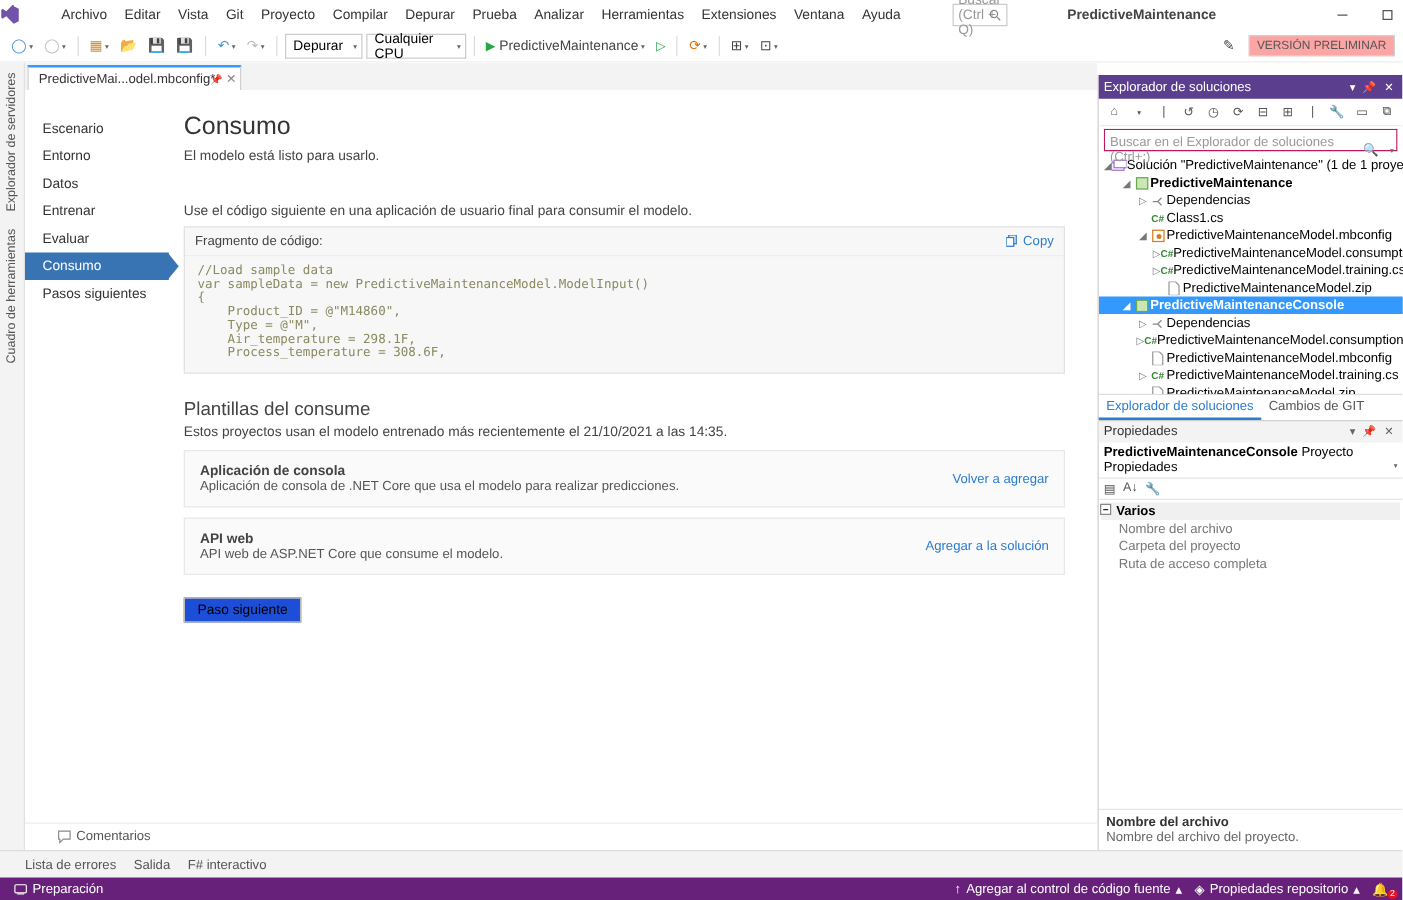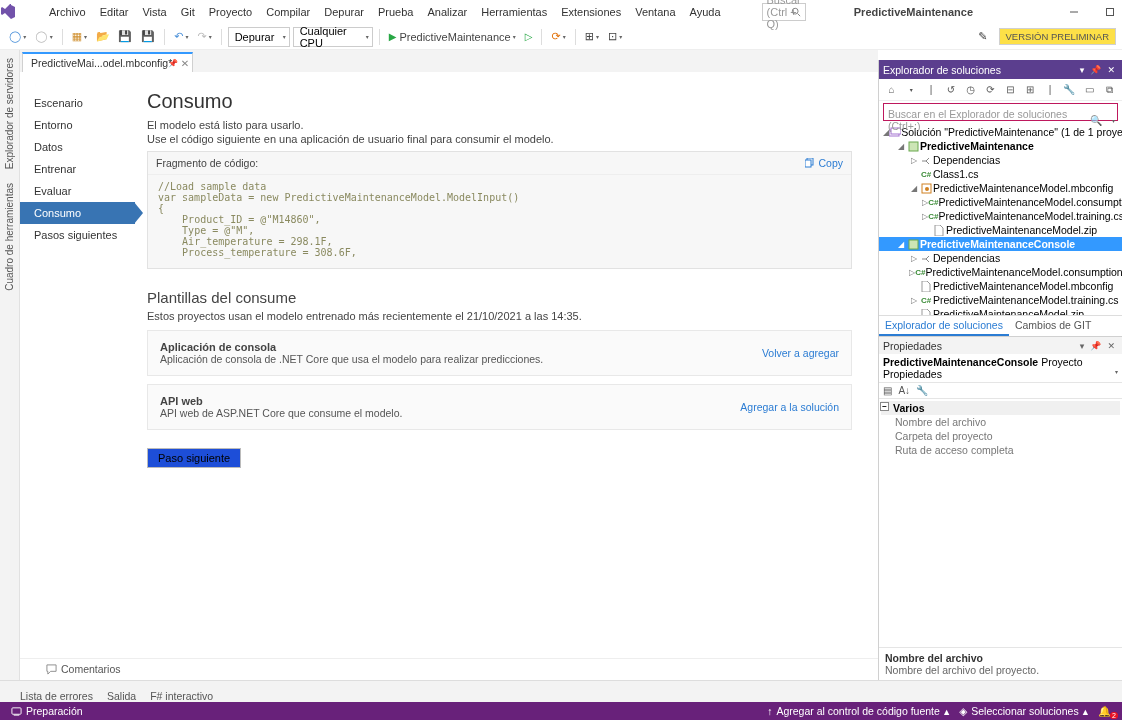--- a/index.html
+++ b/index.html
@@ -16,42 +16,42 @@
 .titlebar .winbtn { width: 30px; height: 24px; display: flex; align-items: center; justify-content: center; color: #555; }
 
 .toolbar { height: 26px; background: #fff; border-bottom: 1px solid #eee; display: flex; align-items: center; font-size: 11px; padding: 0 6px; gap: 3px; }
 .tb-btn { height: 20px; padding: 0 3px; display: flex; align-items: center; color: #444; }
 .tb-btn .caret { font-size: 6px; margin-left: 2px; color: #666; }
 .tb-sep { width: 1px; height: 16px; background: #ddd; margin: 0 3px; }
 .tb-combo { height: 20px; border: 1px solid #ccc; padding: 0 14px 0 6px; display: flex; align-items: center; font-size: 11px; position: relative; }
 .tb-combo .caret { position: absolute; right: 3px; font-size: 6px; color: #666; }
 .toolbar .tb-play { color: #28a745; font-size: 10px; }
 .toolbar .right { margin-left: auto; display: flex; align-items: center; gap: 8px; }
-.preview-badge { background: #fde047; border: 1px solid #d0d0d0; padding: 2px 6px; font-size: 9.5px; color: #555; }
+.preview-badge { background: #fca5a5; border: 1px solid #d0d0d0; padding: 2px 6px; font-size: 9.5px; color: #555; }
 
 .body-row { display: flex; height: calc(720px - 24px - 26px - 22px - 18px); }
 
 .vrail { width: 20px; background: #f3f3f3; border-right: 1px solid #e1e1e1; display: flex; flex-direction: column; align-items: center; padding-top: 4px; gap: 6px; }
 .vrail .vtab { writing-mode: vertical-rl; transform: rotate(180deg); font-size: 10px; color: #555; padding: 4px 2px; }
 
 .editor-area { flex: 1; display: flex; flex-direction: column; background: #fff; overflow: hidden; }
 .tabstrip { height: 22px; background: #f3f3f3; display: flex; align-items: flex-end; }
 .doctab { height: 20px; background: #fff; border: 1px solid #d0d0d0; border-bottom: none; padding: 0 20px 0 8px; font-size: 10.5px; color: #333; display: flex; align-items: center; position: relative; margin-left: 2px; border-top: 2px solid #3399ff; }
 .doctab .pin { position: absolute; right: 14px; font-size: 8px; color: #888;}
 .doctab .close { position: absolute; right: 3px; font-size: 10px; color: #888;}
 
 .model-page { flex: 1; display: flex; overflow: hidden; }
 .steps-nav { width: 115px; padding: 20px 0 0 0; }
 .step { font-size: 11px; color: #333; padding: 5px 0 5px 14px; cursor: default; }
 .step.active { background: #3874b3; color: #fff; position: relative; }
 .step.active::after { content: ""; position: absolute; right: -8px; top: 0; bottom: 0; width: 0; height: 0; border-top: 11px solid transparent; border-bottom: 11px solid transparent; border-left: 9px solid #3874b3; }
 
 .model-content { flex: 1; padding: 18px 26px 10px 12px; overflow-y: auto; font-size: 11px; color: #444; }
 .model-content h1 { font-size: 20px; font-weight: 400; color: #333; margin-bottom: 6px; }
-.model-content .sub { margin-bottom: 2px; }
+.model-content .sub { margin-bottom: 32px; }
 .code-card { border: 1px solid #e2e2e2; background: #f7f7f7; margin-top: 6px; }
 .code-card .cc-head { display: flex; justify-content: space-between; align-items: center; padding: 5px 8px; border-bottom: 1px solid #eee; font-size: 10.5px; }
 .code-card .copy { color: #2b7cd3; font-size: 10.5px; display:flex; align-items:center; gap:3px; }
 .code-card pre { font-family: Consolas, monospace; font-size: 10px; color: #8a8a60; padding: 6px 10px 10px 10px; white-space: pre-wrap; position: relative; }
 .section-h2 { font-size: 15px; font-weight: 400; color: #444; margin-top: 20px; margin-bottom: 4px; }
 .template-card { border: 1px solid #e8e8e8; background: #fafafa; margin-top: 8px; padding: 10px 12px; display: flex; align-items: center; }
 .template-card .tleft { flex: 1; }
 .template-card .tname { font-weight: 600; font-size: 11px; }
 .template-card .tdesc { font-size: 10.5px; color: #555; }
 .template-card .tlink { color: #2b7cd3; font-size: 10.5px; cursor: pointer; }
@@ -87,21 +87,21 @@
 .prop-tb { display: flex; gap: 6px; padding: 2px 4px; border-bottom: 1px solid #e5e5e5;}
 .prop-tb .ic { font-size: 10px; color: #555; }
 .prop-grid { font-size: 10.5px; padding: 2px 2px; flex: 0 0 auto;}
 .prop-cat { background: #f0f0f0; font-weight: 600; padding: 1px 4px; position:relative;}
 .prop-cat .boxminus { position:absolute; left:-1px; top:1px; width:9px; height:9px; border:1px solid #888; font-size:8px; line-height:7px; text-align:center; background:#fff;}
 .prop-row { padding: 1px 14px; color: #777; }
 .prop-desc { padding: 4px 6px; font-size: 10.5px; border-top: 1px solid #e5e5e5; }
 .prop-desc .pname { font-weight: 600; color:#333; }
 .prop-desc .pd { color: #666; }
 
-.bottom-tabs { height: 22px; background: #f3f3f3; border-top: 1px solid #ddd; display: flex; align-items: flex-end; font-size: 10.5px; padding-left: 20px; gap: 14px; color: #555;}
+.bottom-tabs { height: 22px; background: #f3f3f3; border-top: 1px solid #ddd; display: flex; align-items: center; font-size: 10.5px; padding-left: 20px; gap: 14px; color: #555;}
 
 .statusbar { height: 18px; background: #68217a; color: #fff; font-size: 10.5px; display: flex; align-items: center; padding: 0 6px; }
 .statusbar .sitem { display: flex; align-items: center; gap: 4px; padding: 0 5px; }
 .statusbar .spacer { flex: 1; }
 
 svg { display: block; }
 </style>
 </head>
 <body>
 
@@ -469,15 +469,15 @@
 <div class="statusbar">
   <div class="sitem">
     <svg width="11" height="11" viewBox="0 0 12 12">
         <rect x="1" y="2" width="10" height="7" rx="1" fill="none" stroke="#fff"></rect>
         <line x1="3" y1="10" x2="9" y2="10" stroke="#fff"></line>
       </svg>
     <span>Preparación</span>
   </div>
   <div class="spacer"></div>
   <div class="sitem">↑ <span>Agregar al control de código fuente</span> ▴</div>
-  <div class="sitem">◈ <span>Seleccionar soluciones</span> ▴</div>
+  <div class="sitem">◈ <span>Propiedades repositorio</span> ▴</div>
   <div class="sitem" style="position:relative;">🔔<span style="position:absolute;right:-2px;bottom:-1px;background:#e81123;color:#fff;font-size:7px;border-radius:6px;padding:0 2px;">2</span></div>
 </div>
 
 </body></html>

